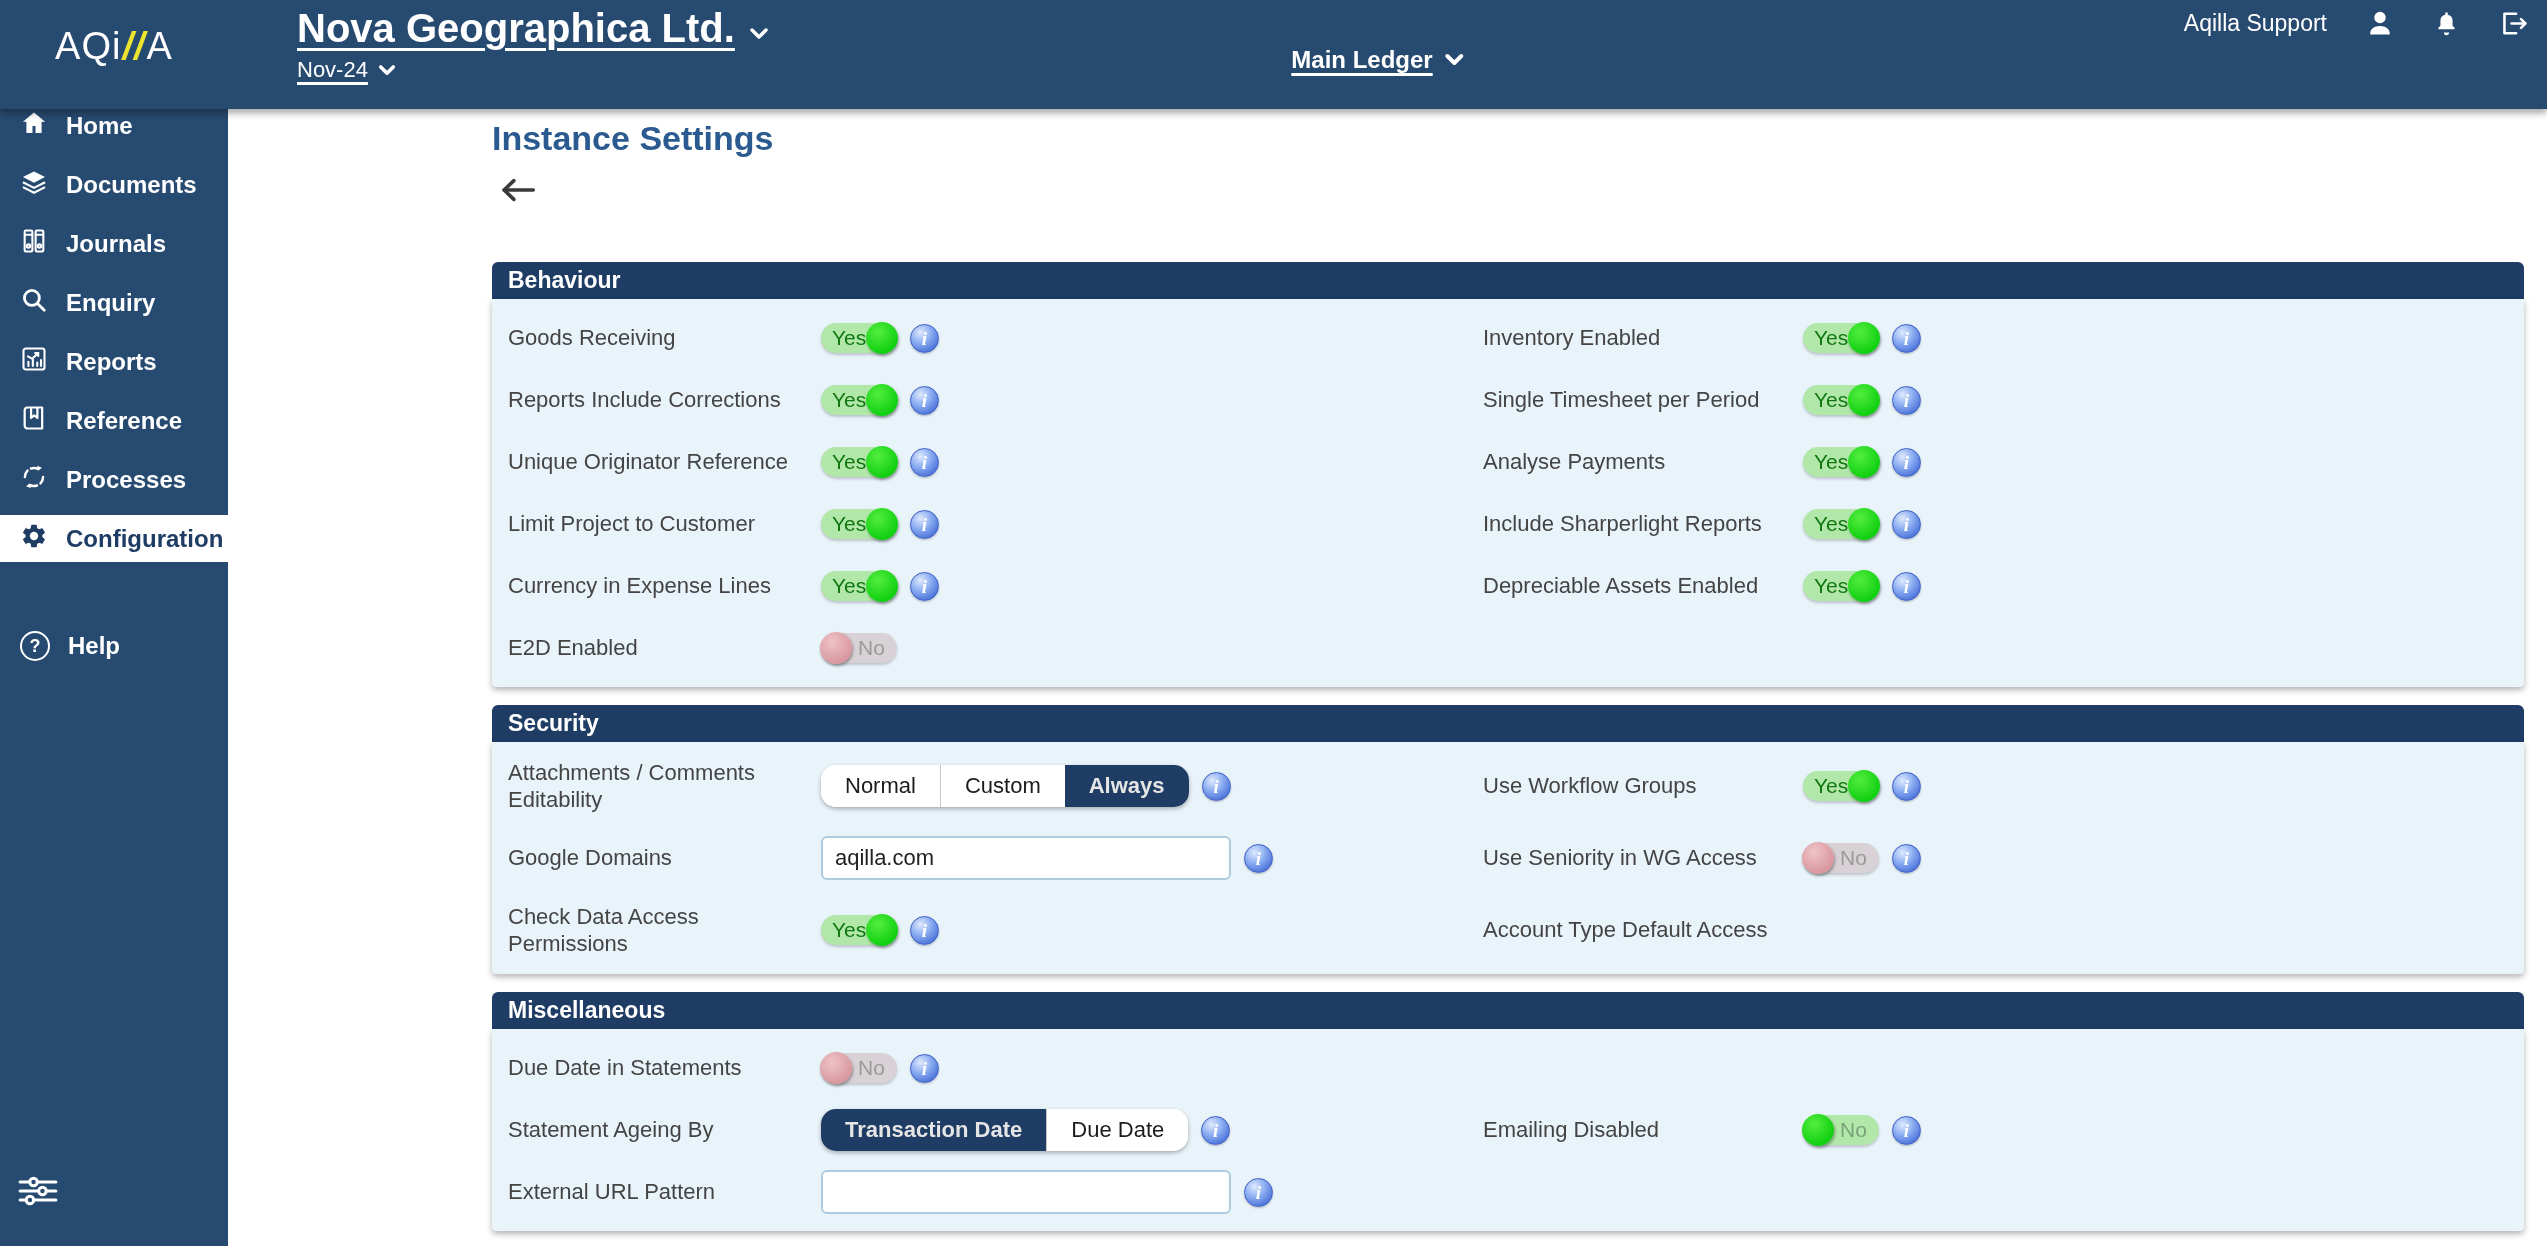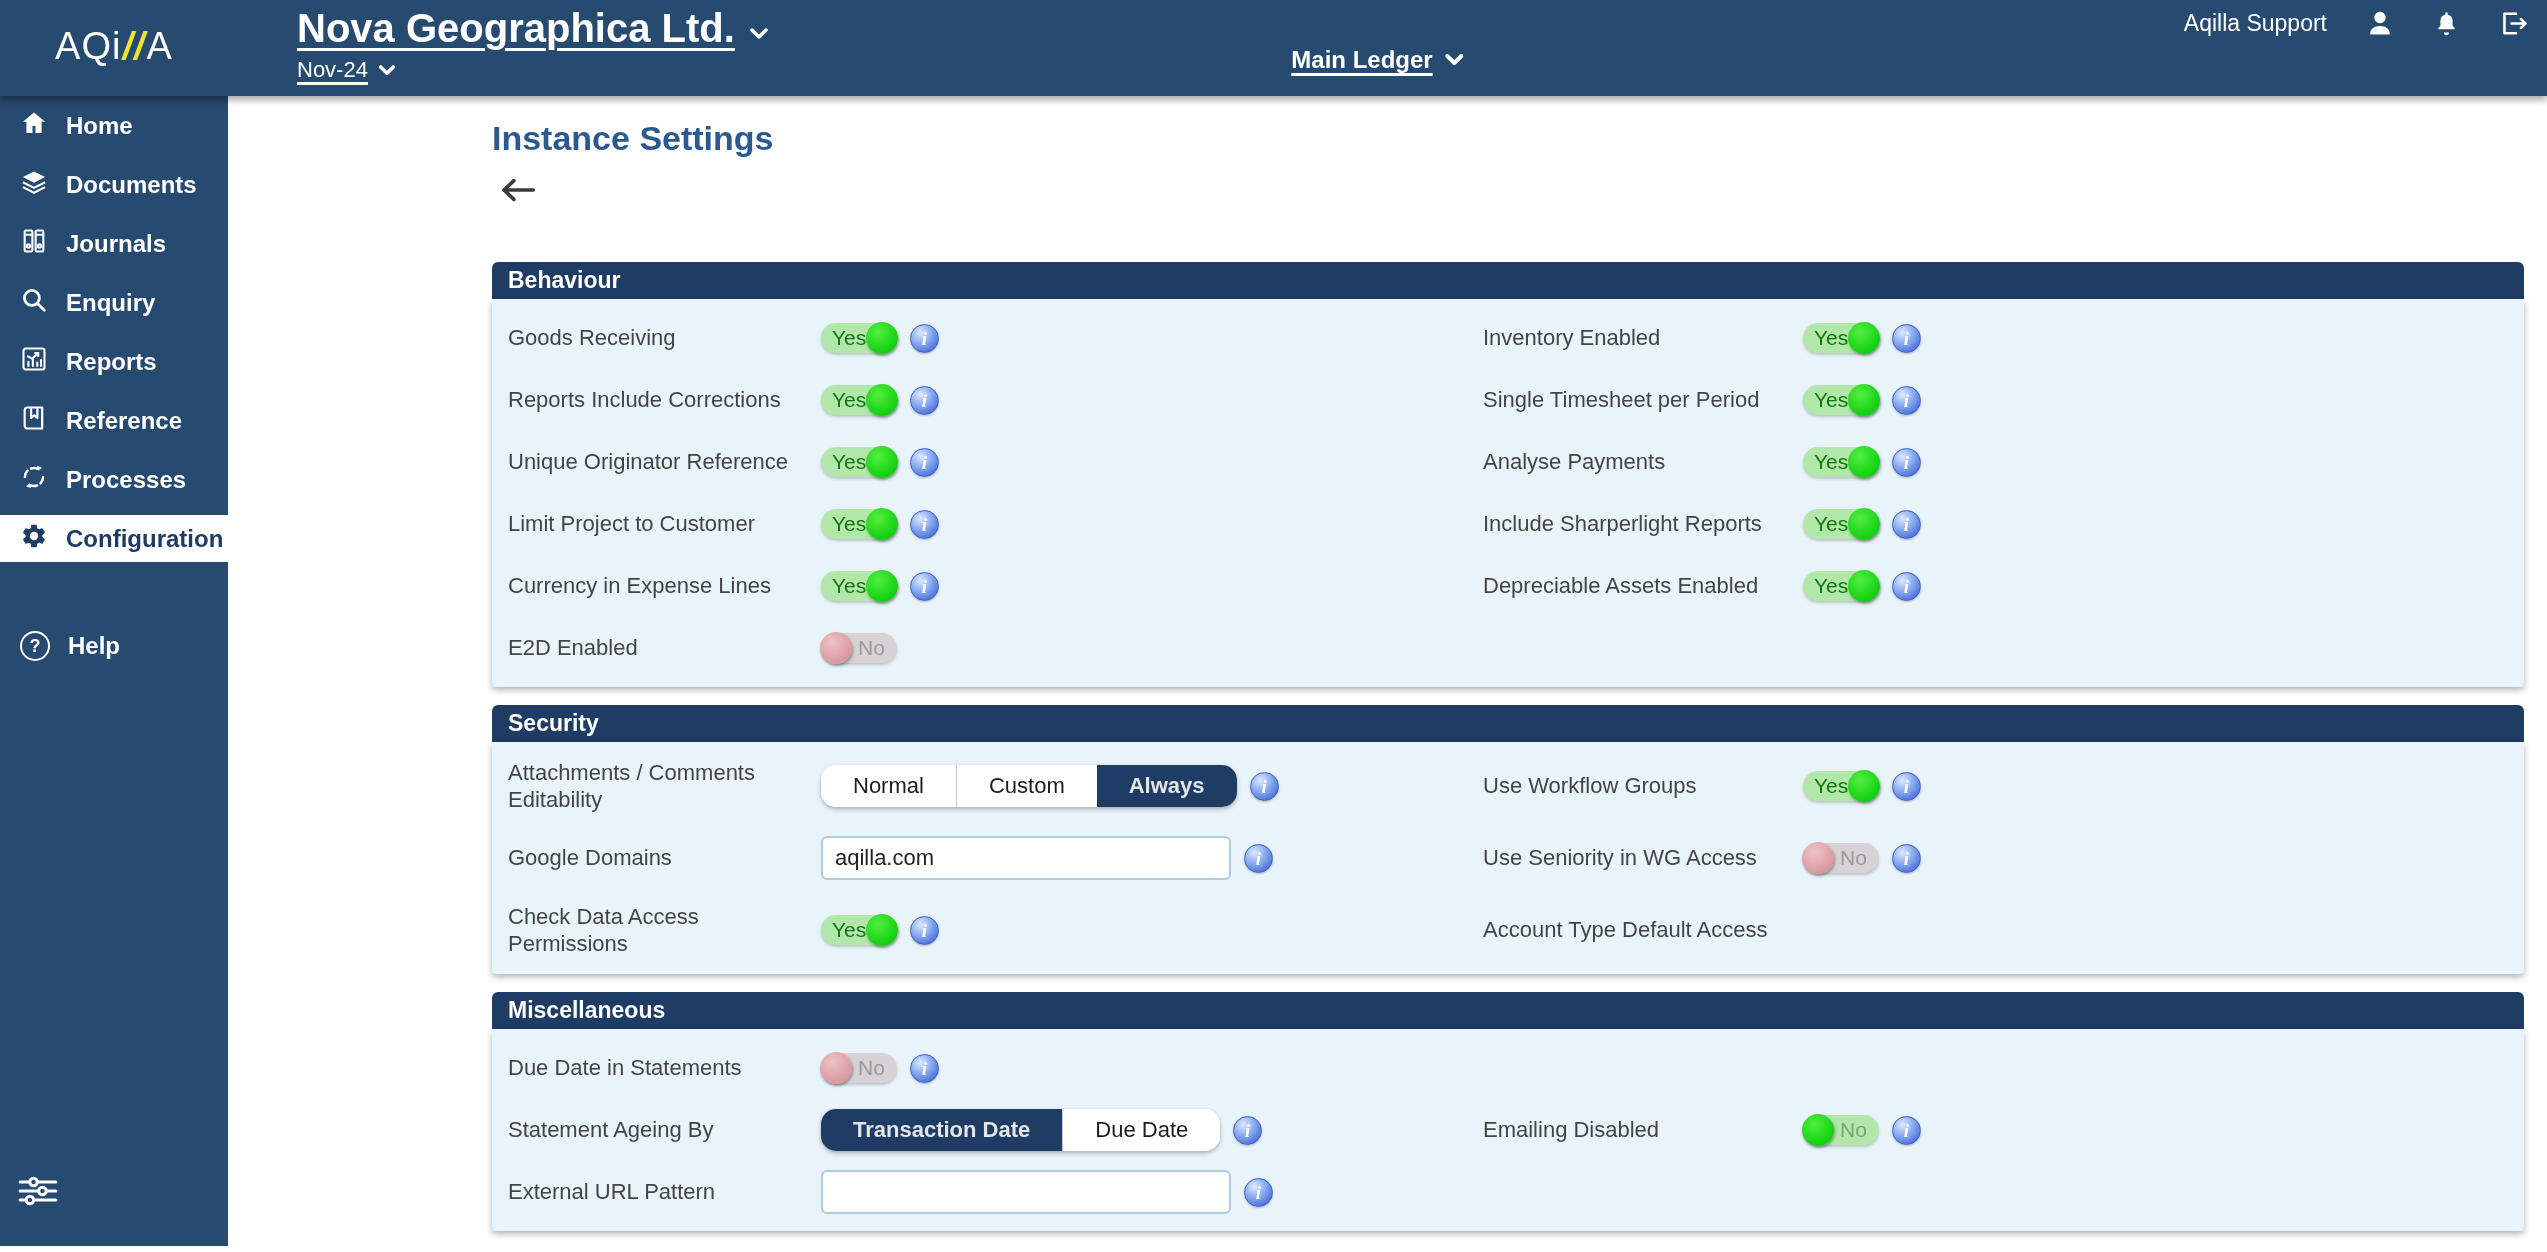--- a/index.html
+++ b/index.html
@@ -1,21 +1,21 @@
 <!DOCTYPE html>
 <html><head>
 <meta charset="utf-8">
 <style>
   html,body{margin:0;padding:0;}
   body{
     width:2547px;height:1252px;position:relative;overflow:hidden;background:#fff;
     font-family:"Liberation Sans",sans-serif;
   }
   
-  .topbar{position:absolute;left:0;top:0;width:2547px;height:96px;background:#274a70;z-index:20;
+  .topbar{position:absolute;left:0;top:0;width:2547px;height:109px;background:#274a70;z-index:20;
     box-shadow:0 4px 7px rgba(0,0,0,.35);}
   .logo{position:absolute;left:0;top:0;width:228px;height:92px;display:flex;align-items:center;justify-content:center;
     font-size:38px;color:#fff;letter-spacing:1px;}
   .logo .slash{color:#ece42f;font-style:italic;padding:0 1px;font-weight:bold;}
   .company-block{position:absolute;left:297px;top:6px;color:#fff;}
   .company-line{display:flex;align-items:flex-end;gap:14px;cursor:pointer;}
   .company-name{font-size:40px;font-weight:bold;text-decoration:underline;text-decoration-thickness:3px;text-underline-offset:6px;}
   .company-line .chev{margin-bottom:10px;}
   .period-line{display:flex;align-items:center;gap:10px;margin-top:6px;cursor:pointer;}
   .period-name{font-size:22px;font-weight:normal;text-decoration:underline;text-decoration-thickness:2.5px;text-underline-offset:5px;}
@@ -68,21 +68,21 @@
   .t-nogreen .knob{left:-1px;background:radial-gradient(circle at 38% 32%,#53ee3f,#10cf10 72%);}
   
   .info{width:27px;height:27px;border-radius:50%;margin-left:13px;flex:none;cursor:pointer;
     background:radial-gradient(circle at 35% 28%,#dfe9fc,#8caef2 40%,#5379dc 75%,#3c5ec6);
     border:1px solid #3c5ec6;box-shadow:0 1px 2px rgba(0,0,0,.25);
     display:flex;align-items:center;justify-content:center;}
   .info::after{content:"i";color:#fff;font-family:"Liberation Serif",serif;font-style:italic;font-weight:bold;font-size:19px;line-height:1;}
   
   .seg{display:inline-flex;height:42px;background:#fff;border-radius:15px;overflow:hidden;
     box-shadow:0 2px 4px rgba(0,0,0,.3);align-items:stretch;flex:none;}
-  .seg-opt{display:flex;align-items:center;padding:0 32px;font-size:22px;color:#1c1c1c;background:#fff;
+  .seg-opt{display:flex;align-items:center;padding:0 24px;font-size:22px;color:#1c1c1c;background:#fff;
     border-left:1px solid #c6c6c6;cursor:pointer;white-space:nowrap;}
   .seg-opt:first-child{border-left:none;}
   .seg-opt.sel{background:#1e3c64;color:#e5e5e5;font-weight:bold;border-left:none;}
   
   .text-input{width:410px;height:44px;box-sizing:border-box;border:2px solid #aecbdf;border-radius:6px;background:#fff;
     font-size:22px;color:#222;padding:0 12px;font-family:inherit;outline:none;flex:none;}
 </style>
 </head>
 <body>
 

